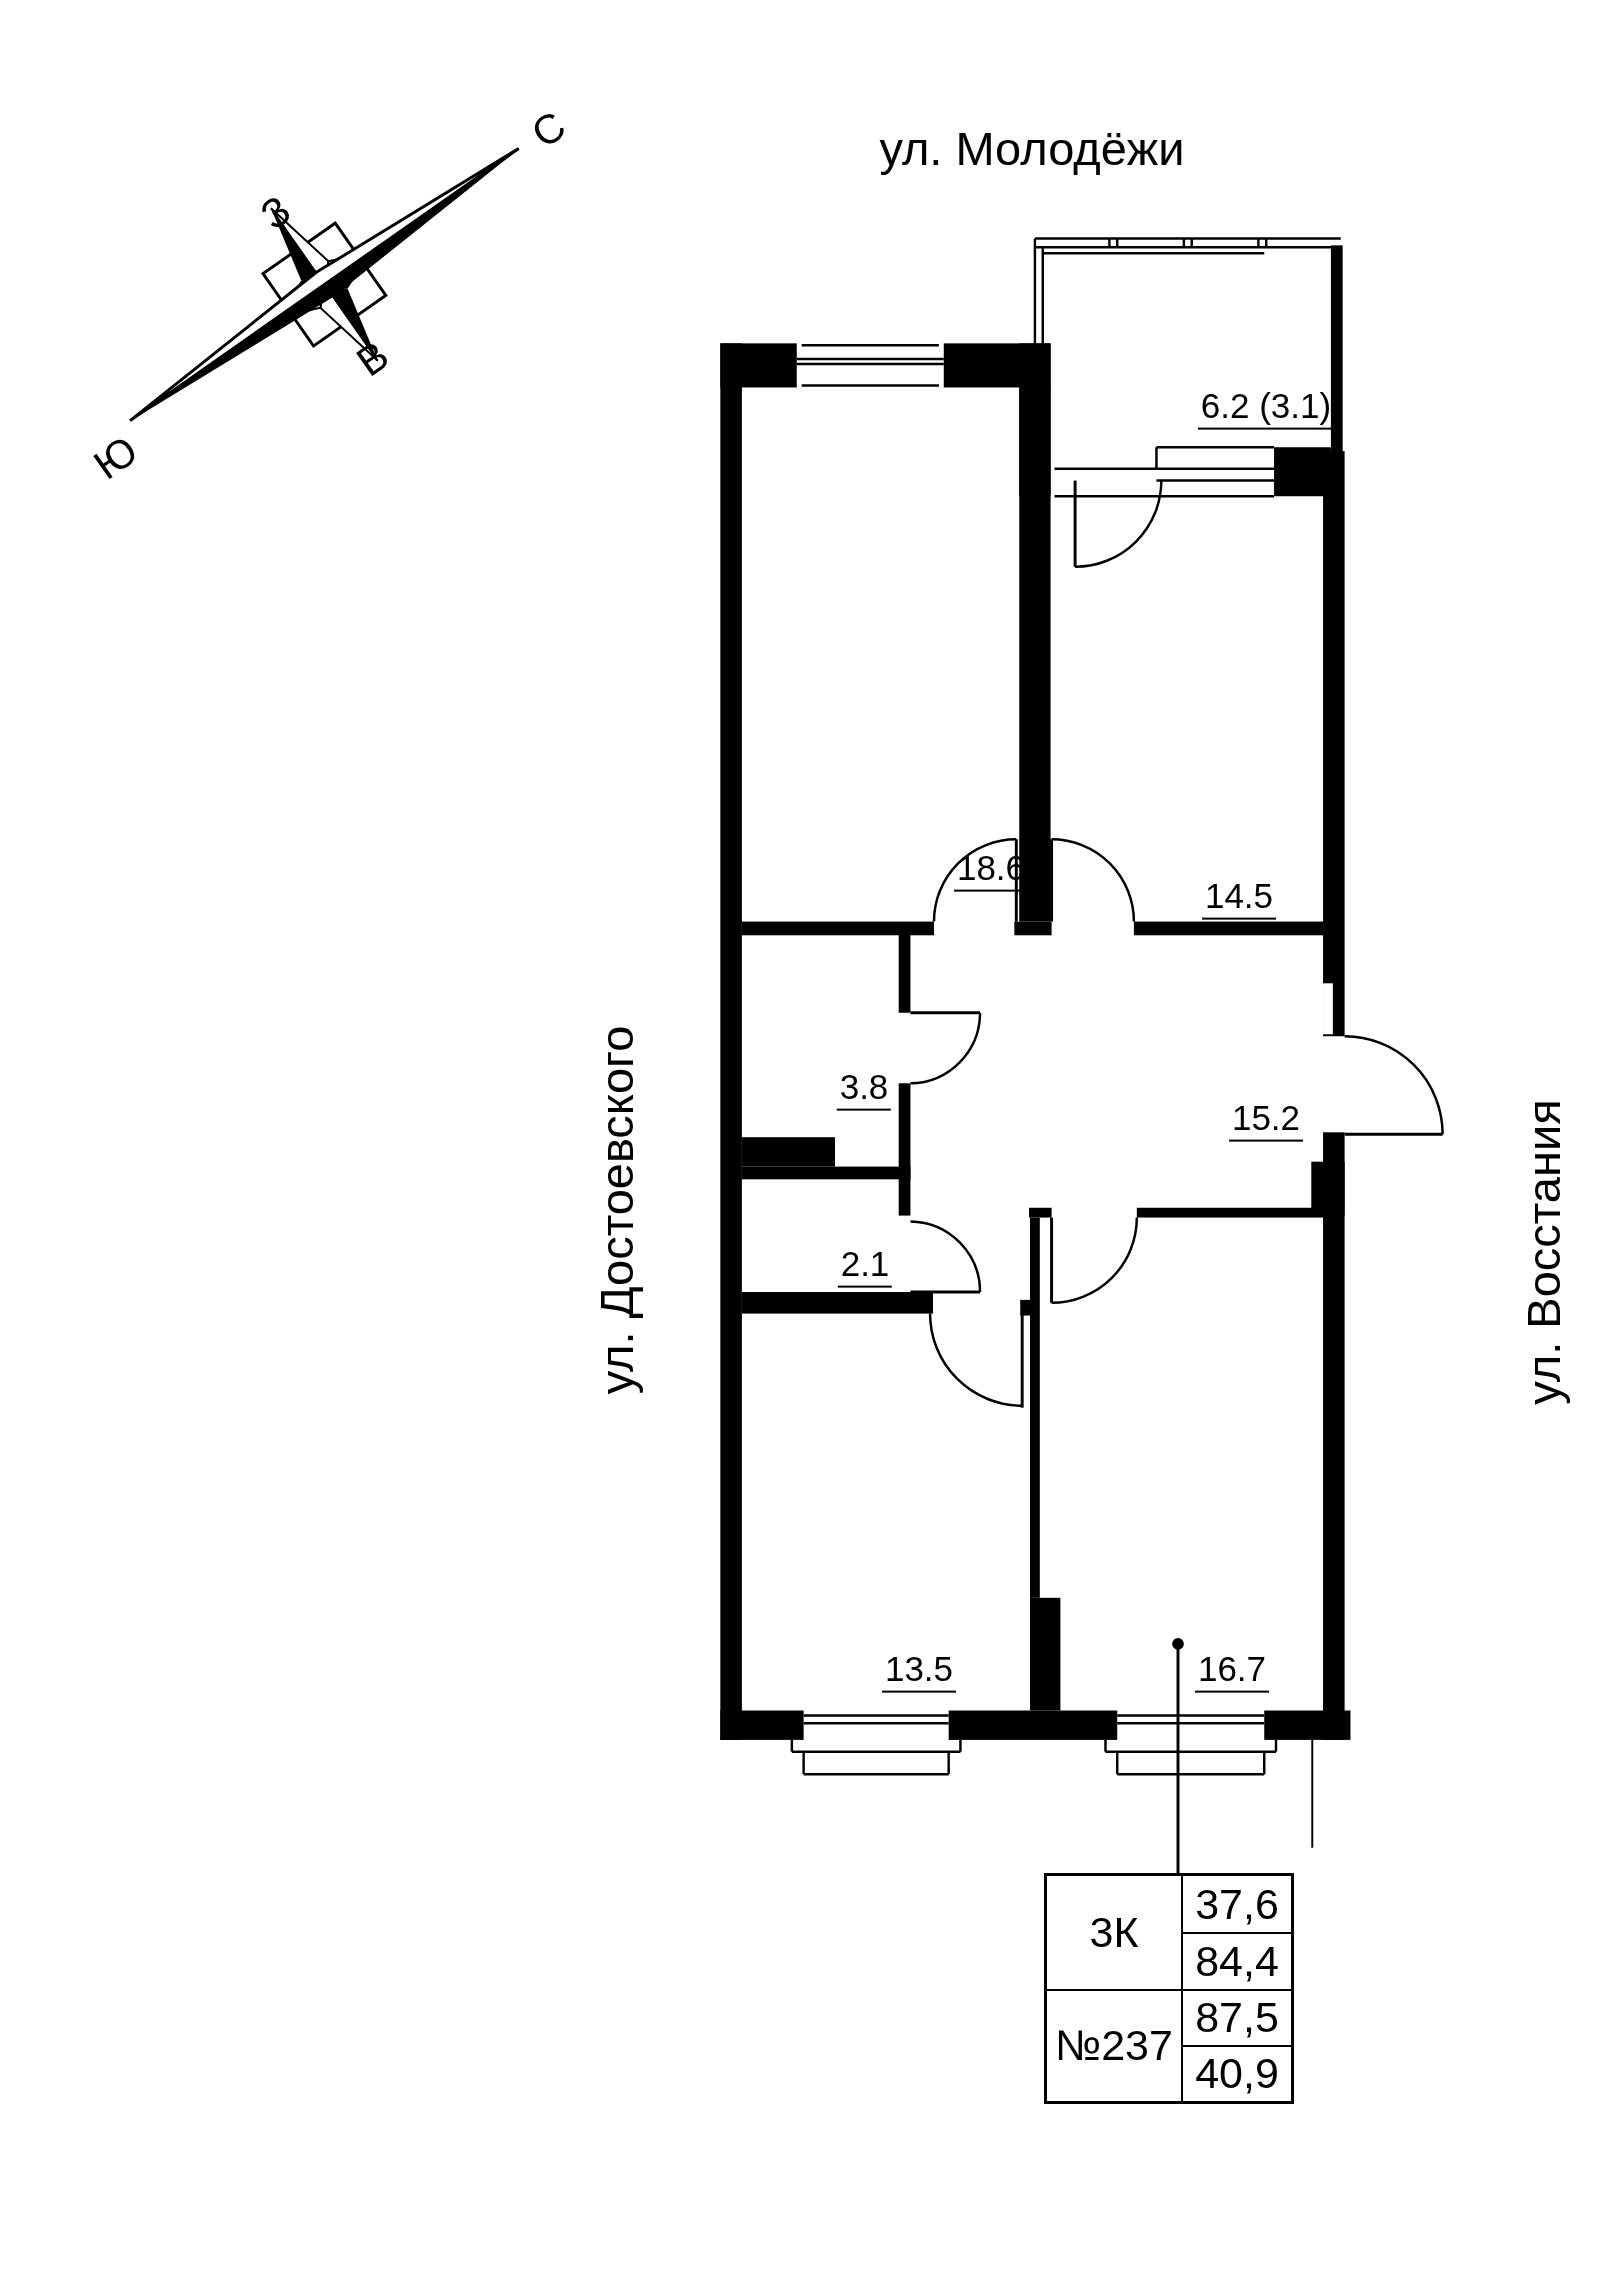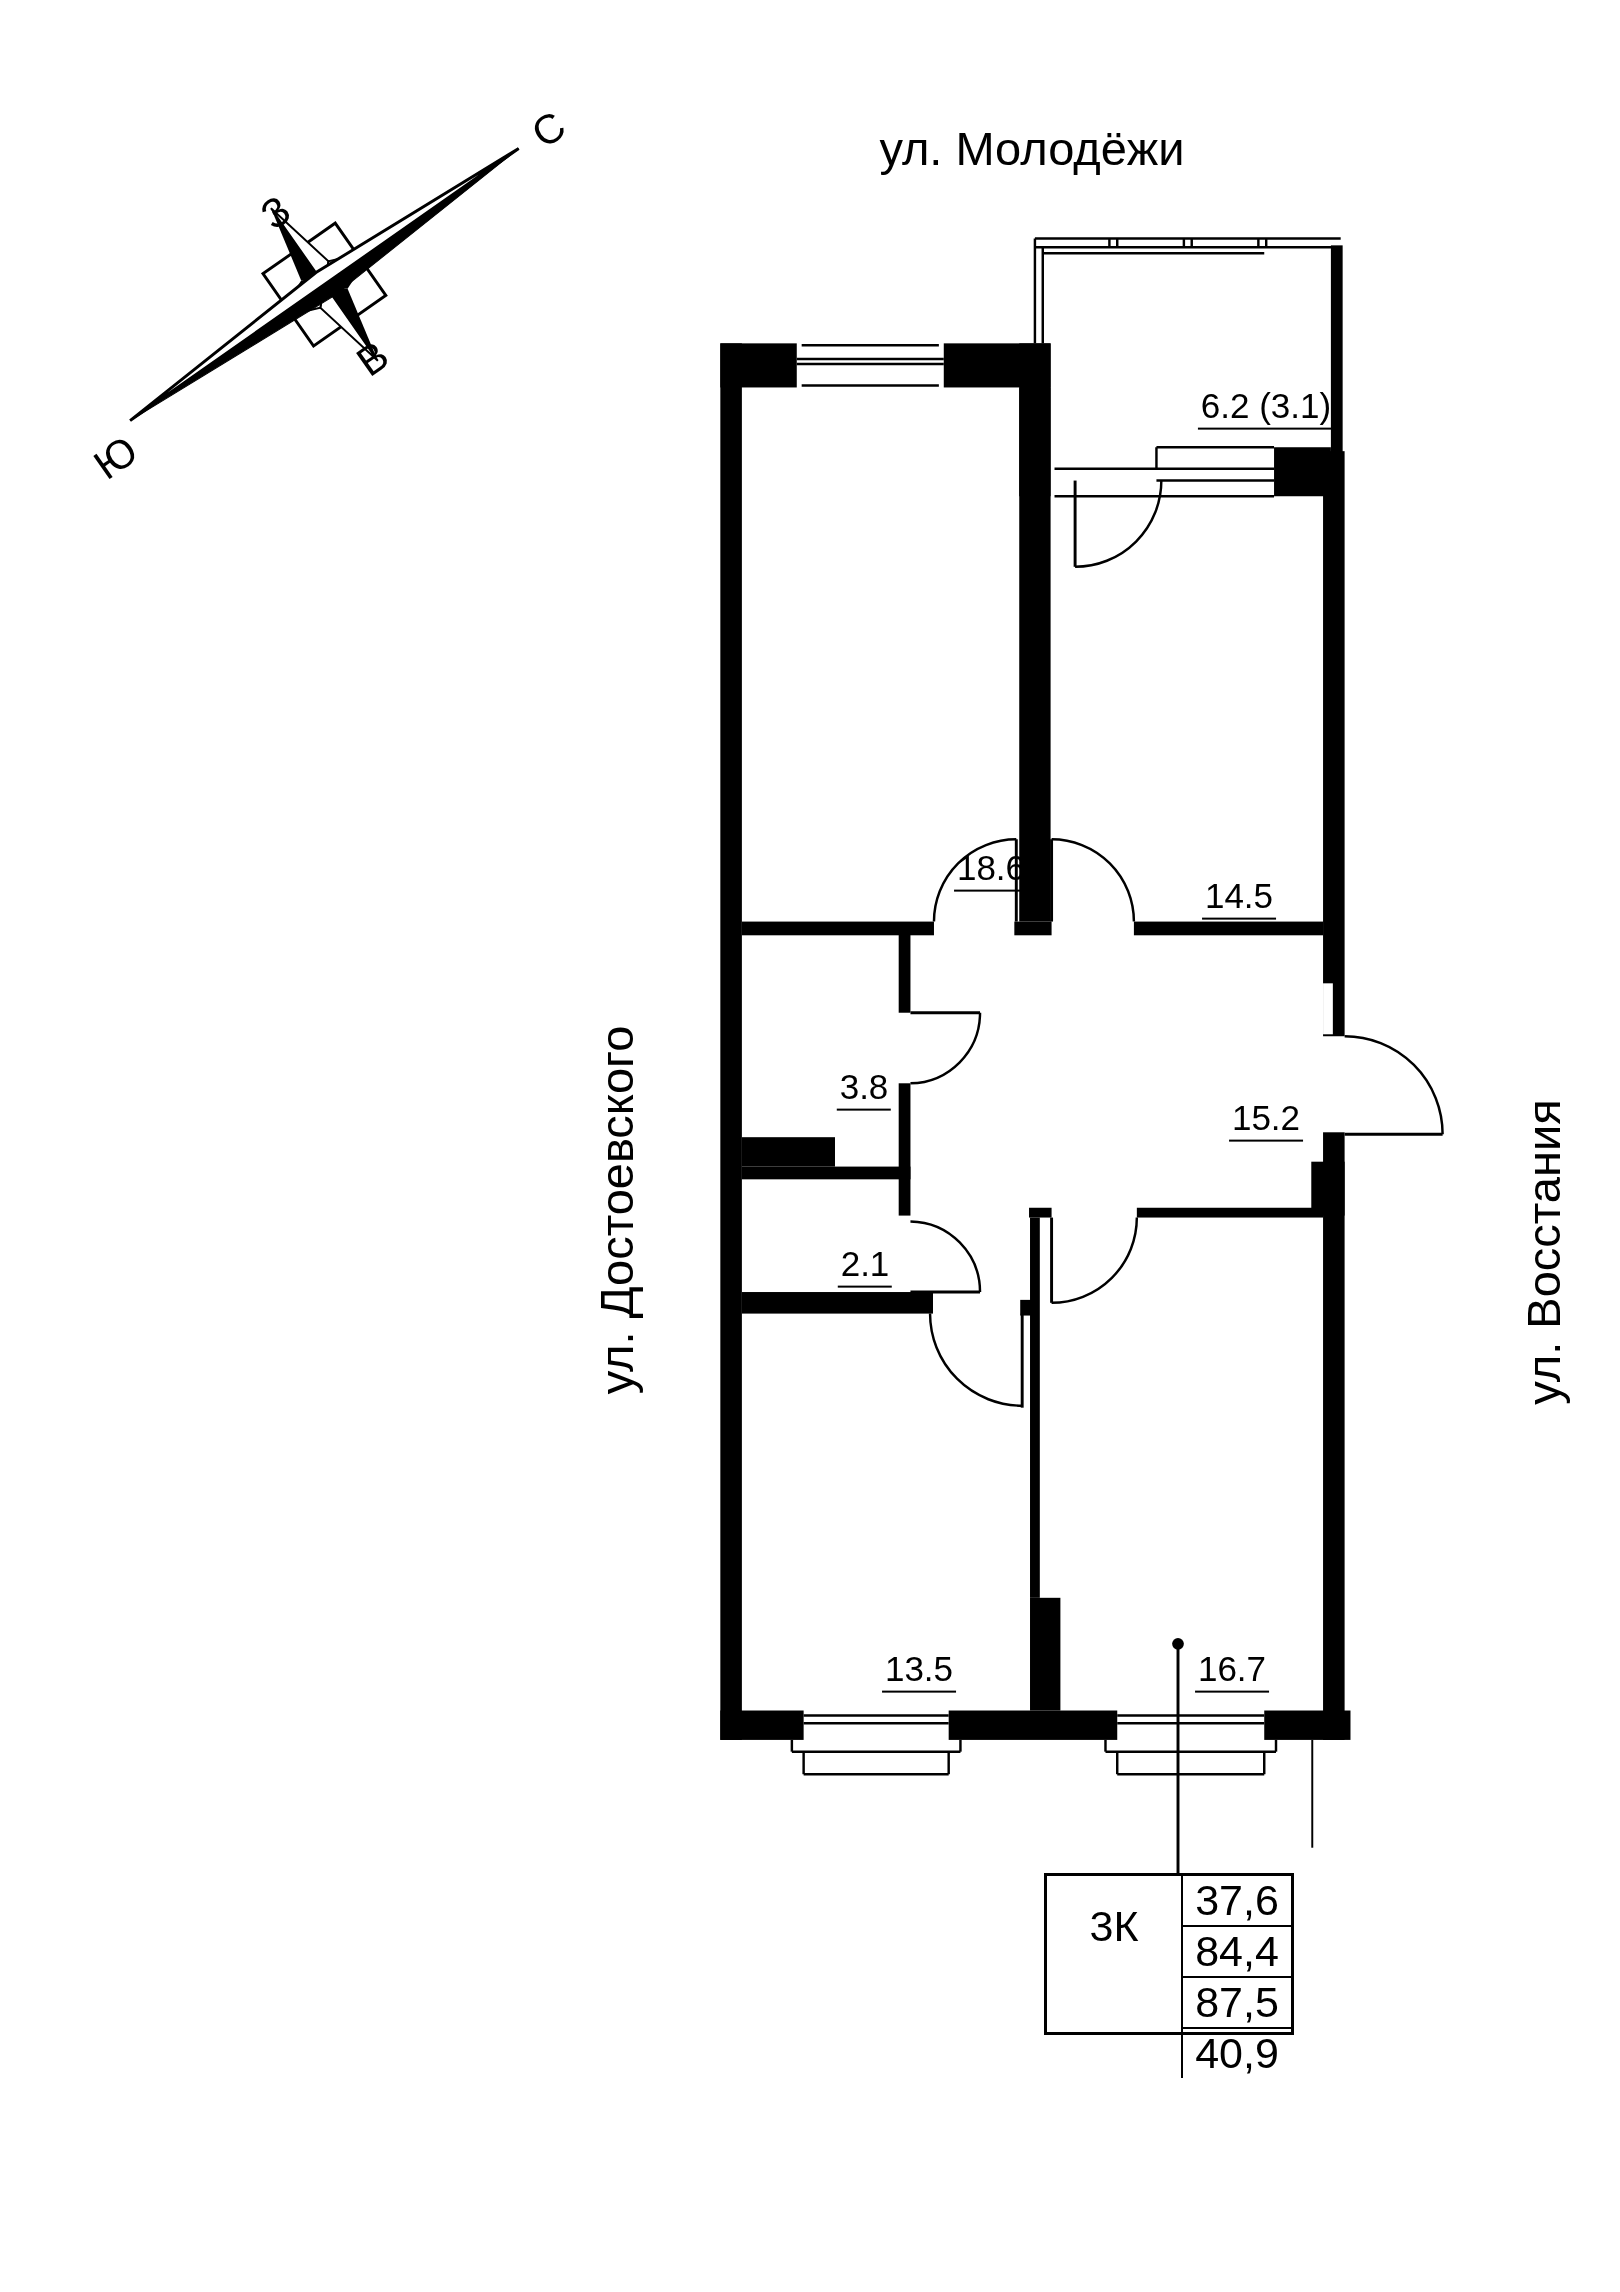--- a/index.html
+++ b/index.html
@@ -12,21 +12,21 @@
     position:absolute;transform:translate(-50%,-50%);
     font-size:35px;line-height:1.05;white-space:nowrap;
   }
   .und{border-bottom:2.9px solid #000;padding:0 2.9px 2.9px 2.9px;}
   .street{font-size:47px;}
   .vert{transform:translate(-50%,-50%) rotate(-90deg);}
   .compass-letter{font-size:41px;transform:translate(-50%,-50%) rotate(-35deg);}
   .balcony-lbl{font-size:35px;}
   
   .info-table{
-    position:absolute;left:1044px;top:1873px;width:250px;height:162px;
+    position:absolute;left:1044px;top:1873px;width:250px;height:231px;
     display:grid;grid-template-columns:134px 1fr;grid-template-rows:repeat(4,1fr);
     border:3.9px solid #000;box-sizing:border-box;font-size:43px;background:#fff;
   }
   .info-table .cell{
     display:flex;align-items:center;justify-content:center;
     box-sizing:border-box;white-space:nowrap;
   }
   .cell.type{grid-column:1;grid-row:1 / span 2;}
   .cell.num{grid-column:1;grid-row:3 / span 2;border-top:2.9px solid #000;}
   .cell.v{grid-column:2;border-left:2.9px solid #000;}
@@ -212,18 +212,19 @@
   <div class="lbl" style="left:864px;top:1087px;"><span class="und">3.8</span></div>
   <div class="lbl" style="left:1266px;top:1118px;text-align:right;"><span class="und">15.2</span></div>
   <div class="lbl" style="left:865px;top:1264px;"><span class="und">2.1</span></div>
   <div class="lbl" style="left:919px;top:1669px;"><span class="und">13.5</span></div>
   <div class="lbl" style="left:1232px;top:1669px;"><span class="und">16.7</span></div>
 
   <div class="info-table">
     <div class="cell type">3К</div>
     <div class="cell v r1">37,6</div>
     <div class="cell v r2">84,4</div>
+    <div class="cell num">№237</div>
     <div class="cell v r3">87,5</div>
     <div class="cell v r4">40,9</div>
   </div>
 
 </div>
 
 
 </body></html>

